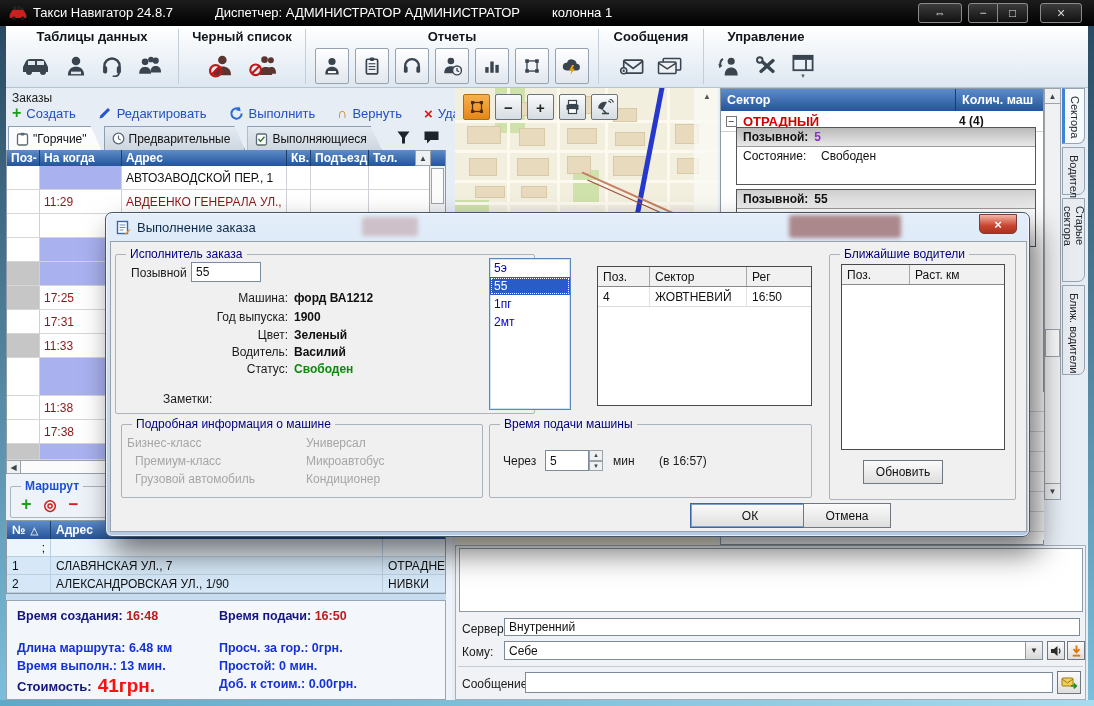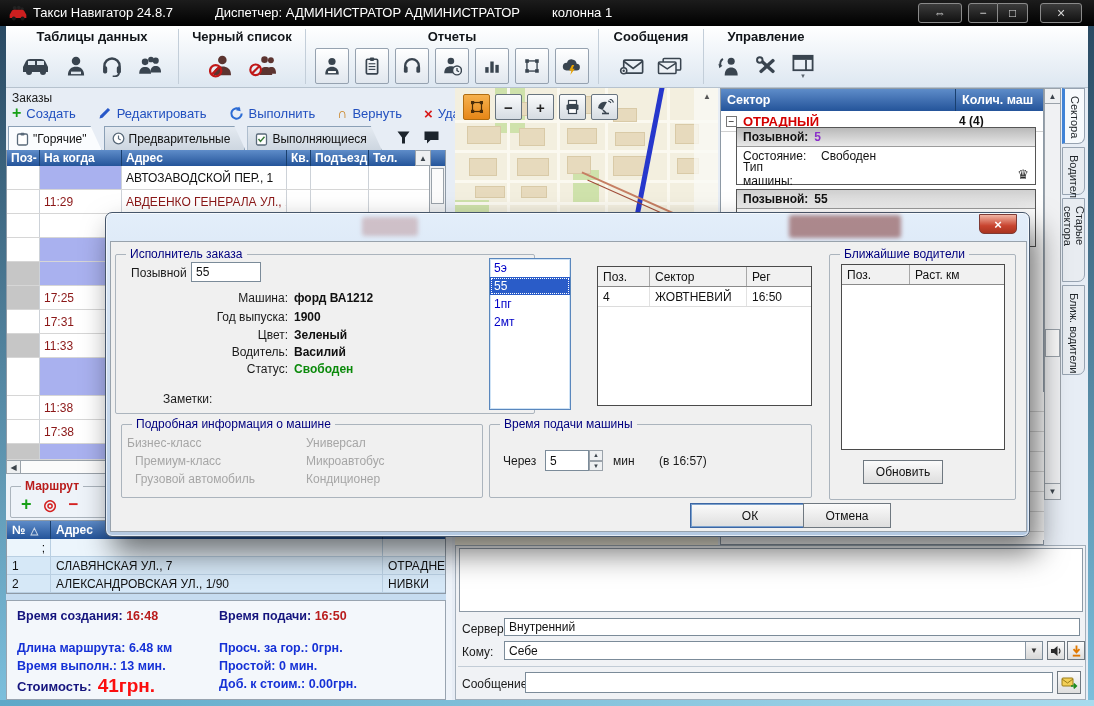--- a/index.html
+++ b/index.html
@@ -45,21 +45,21 @@
 .oc{border-right:1px solid #cdd2d8;padding:0 4px;display:flex;align-items:center;overflow:hidden;white-space:nowrap}
 .per{background:#a9b1ef}
 .grayc{background:#c6c6c6}
 .time{color:#8b1717}
 .addr-red{color:#8b1717}
 #ovscroll{position:absolute;right:0;top:0;width:16px;height:294px;background:#eef0f2;border-left:1px solid #9aa2aa}
 #ohscroll{left:6px;top:460px;width:440px;height:14px;background:#eef0f2;border:1px solid #9aa2aa;display:flex}
 
 #route-zone{left:6px;top:474px;width:446px;height:226px;background:#eef3f9}
 #route-gb{left:10px;top:486px;width:432px;height:32px;border:1px solid #abb4bd;border-radius:2px}
-#route-gb .gb-t{background:#eef3f9;font-weight:bold;color:#b91c1c}
+#route-gb .gb-t{background:#eef3f9;font-weight:bold;color:#1d4ed8}
 #route-icons{position:absolute;left:10px;top:7px;display:flex;align-items:center;gap:12px}
 #route-table{left:6px;top:520px;width:440px;border:1px solid #8e9aa6;background:#fff}
 .rhead{display:flex;height:18px}
 .rhc{border-right:1px solid #193f6e;display:flex;align-items:center;gap:5px;padding:0 5px;overflow:hidden}
 .rrow{display:flex;height:18px;background:#d6e8f7;border-bottom:1px solid #b9cfe2}
 .rc{border-right:1px solid #b9cfe2;padding:0 5px;display:flex;align-items:center;overflow:hidden;white-space:nowrap}
 #route-strip{left:6px;top:594px;width:440px;height:6px;background:#c6dcf0}
 
 #summary{left:6px;top:600px;width:440px;height:100px;background:#f3f7fb;border:1px solid #98a4b0}
 .sum{position:absolute;white-space:nowrap;font-weight:bold;font-size:12.5px;color:#15157e}
@@ -628,25 +628,20 @@
   </div>
   <div class="card" style="top:38px;height:58px">
     <div class="card-h">
         <span>Позывной:</span>
         <b style="color:#8b2fc9">5</b>
       </div>
     <div class="card-r">
         <span style="width:72px">Состояние:</span>
         <span>Свободен</span>
       </div>
-    <div class="card-r">
-        <span style="width:72px">Тип машины:</span>
-        <span></span>
-        <span style="margin-left:auto;font-size:13px;color:#2a2a2a">♛</span>
-      </div>
   </div>
   <div class="card" style="top:100px;height:58px">
     <div class="card-h" style="background:linear-gradient(#cfcfcf,#efefef)">
         <span>Позывной:</span>
         <b>55</b>
       </div>
     <div class="card-r">
         <span style="width:72px">Состояние:</span>
         <span>Свободен</span>
       </div>
@@ -701,20 +696,32 @@
         <rect x="1" y="3" width="11" height="8" rx="1" fill="#f3cf56" stroke="#9a7c18"></rect>
         <path d="M1 4l5.5 4L12 4" fill="none" stroke="#9a7c18"></path>
         <path d="M10 11h4.5M12.7 8.6l2.6 2.4-2.6 2.4" fill="none" stroke="#1d8a1d" stroke-width="1.6"></path>
       </svg>
     </div>
 </div>
 
 <div class="abs" id="dialog">
   <div class="smudge" style="left:256px;top:4px;width:56px;height:19px;background:rgba(150,60,55,.25)"></div>
   <div class="smudge" style="left:683px;top:2px;width:112px;height:23px;background:rgba(118,36,32,.5)"></div>
+  <div id="dlg-title">
+    <span>
+        <svg width="15" height="15" viewBox="0 0 15 15">
+          <rect x="1.5" y="1.5" width="10" height="12" fill="#fff" stroke="#3a66a8" stroke-width="1.4"></rect>
+          <line x1="3.5" y1="5" x2="9.5" y2="5" stroke="#6a8ab8"></line>
+          <line x1="3.5" y1="7.5" x2="9.5" y2="7.5" stroke="#6a8ab8"></line>
+          <line x1="3.5" y1="10" x2="7.5" y2="10" stroke="#6a8ab8"></line>
+          <path d="M9 13.5l4.5-4.5 1 1-4.5 4.5-1.5.5z" fill="#e8a23c"></path>
+        </svg>
+      </span>
+    <span>Выполнение заказа</span>
+  </div>
   <div id="dlg-close">×</div>
   <div id="dlg-body">
 
     <div class="gb" style="position:absolute;left:4px;top:12px;width:420px;height:160px">
       <span class="gb-t">Исполнитель заказа</span>
     </div>
     <span class="dlbl" style="left:20px;top:24px">Позывной</span>
     <input class="field abs" style="left: 80px; top: 20px; width: 70px; height: 20px;" value="55">
     <span class="dlbl" style="left:44px;top:49px;width:133px;text-align:right">Машина:</span>
     <span class="dlbl dval" style="left:183px;top:49px">форд ВА1212</span>

